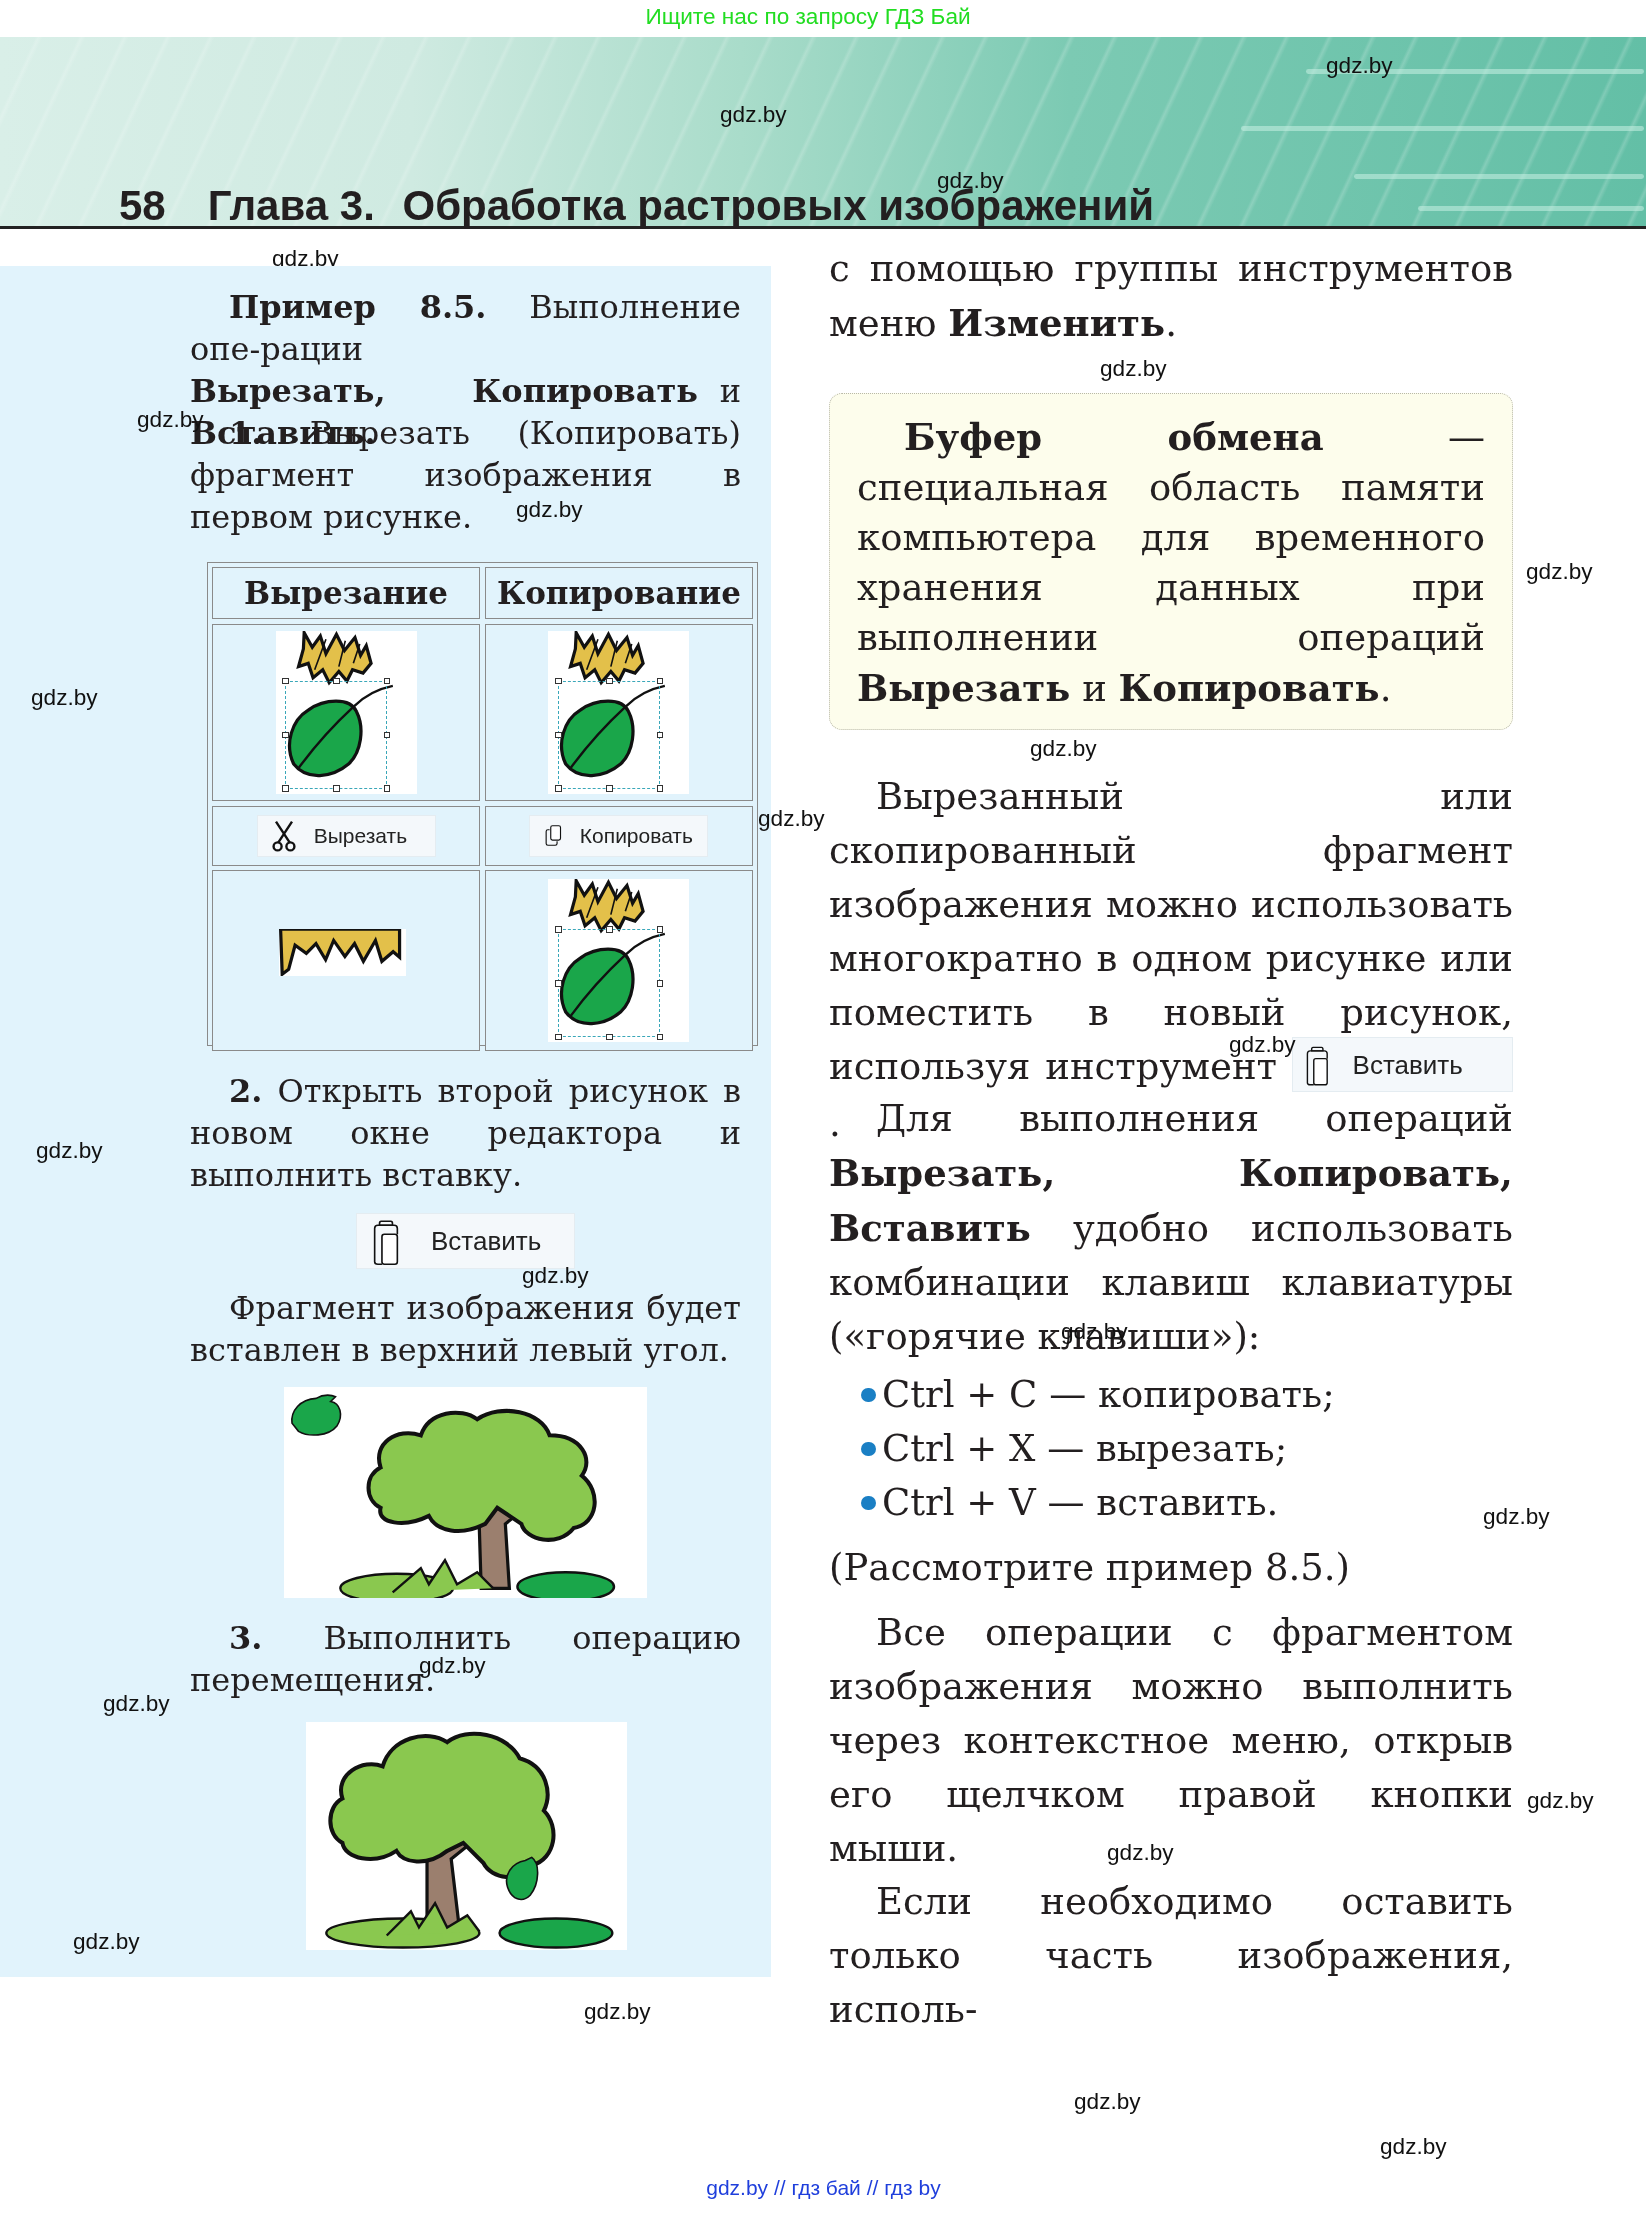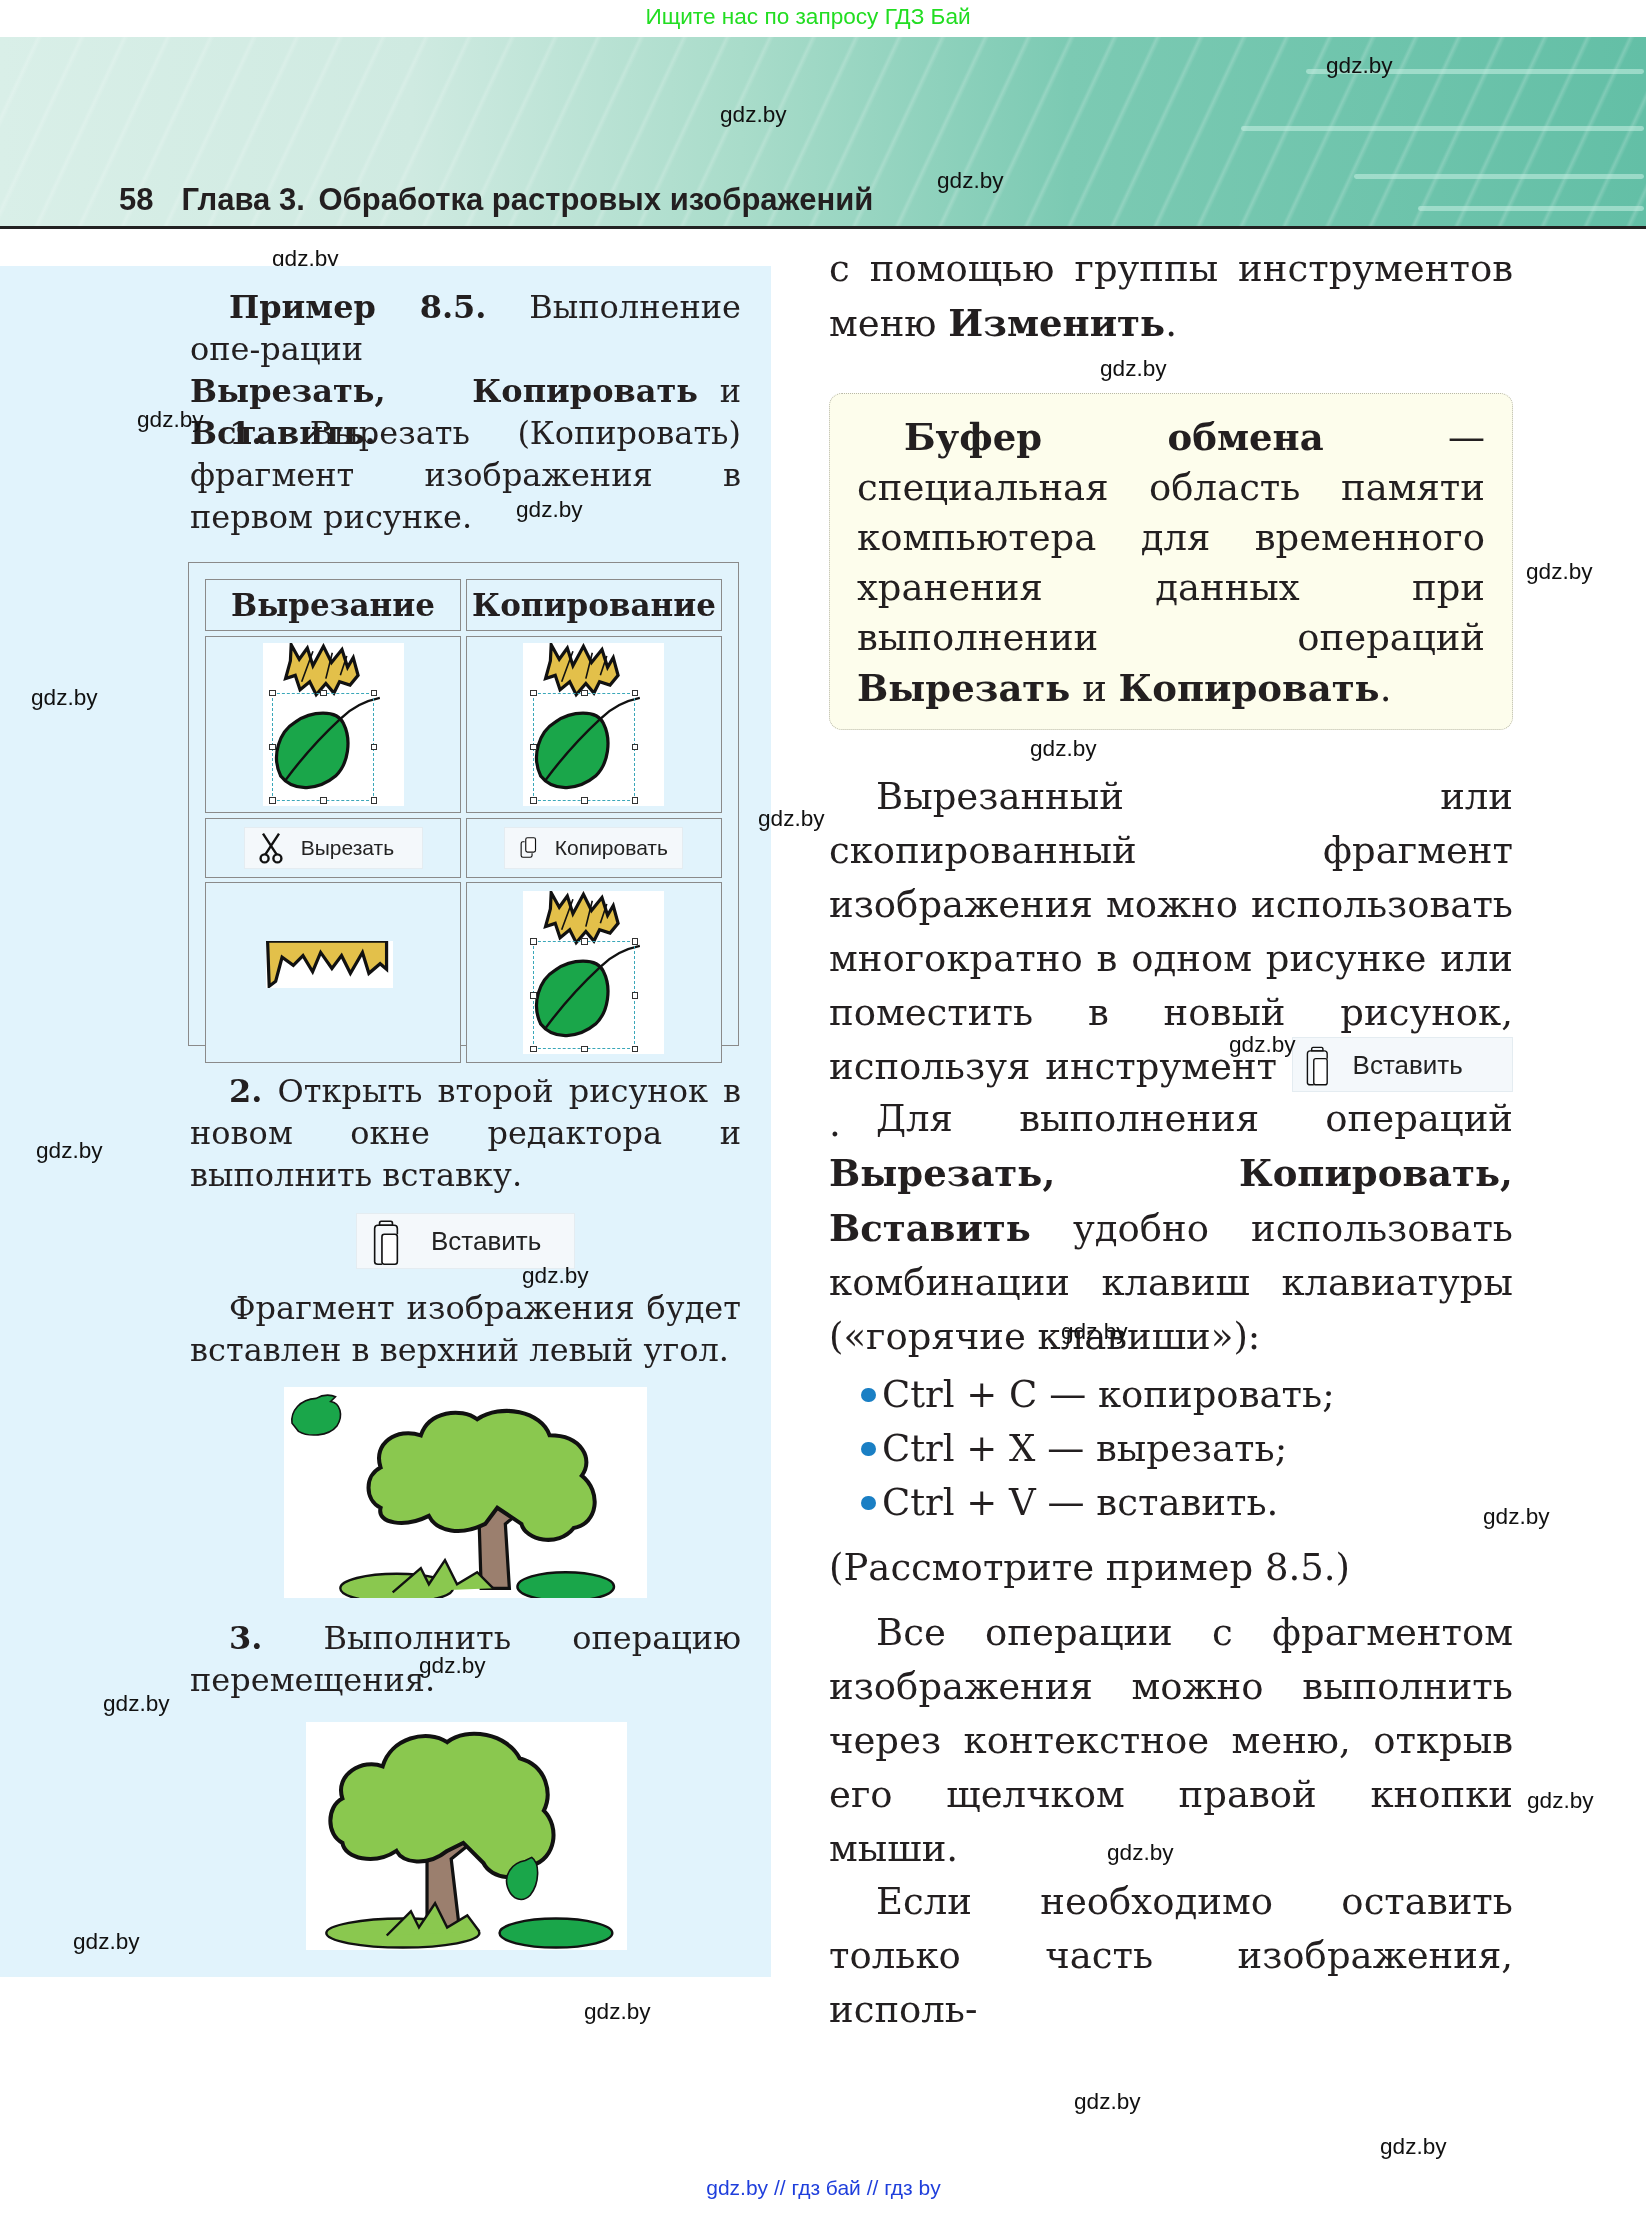--- a/index.html
+++ b/index.html
@@ -9,35 +9,35 @@
   .top-banner { position: absolute; left: 0; top: 0; width: 1616px; height: 35px; text-align: center;
     font-family: "Liberation Sans", sans-serif; font-size: 22.6px; color: #22dd22; line-height: 34px; }
 
   .header { position: absolute; left: 0; top: 37px; width: 1647px; height: 192px;
     background:
       repeating-linear-gradient(115deg, rgba(255,255,255,0) 0px, rgba(255,255,255,0) 32px, rgba(255,255,255,0.18) 35px, rgba(255,255,255,0) 39px),
       linear-gradient(90deg, #d9efe8 0%, #cfeae1 25%, #a9dcca 45%, #7ccab3 65%, #63bfa6 100%);
     border-bottom: 3.2px solid #222; }
   .header .trace { position: absolute; height: 4.8px; background: rgba(200,240,228,0.55); border-radius: 2.4px; }
   .header-title { position: absolute; left: 119px; top: 145px; font-family: "Liberation Sans", sans-serif;
-    font-size: 31px; color: #231f20; white-space: nowrap; display: flex; align-items: flex-end; gap: 4px; }
+    font-size: 42px; color: #231f20; white-space: nowrap; display: flex; align-items: flex-end; gap: 18px; }
   .page-num { font-weight: bold; margin-right: 24px; }
   .chapter-label { font-weight: bold; margin-right: 9.7px; }
   .chapter-title { font-weight: bold; }
 
   .watermark { position: absolute; font-family: "Liberation Sans", sans-serif; font-size: 22.6px; color: #111; white-space: nowrap; }
 
   .left-panel { position: absolute; left: 0; top: 266px; width: 771px; height: 1711px; background: #e1f3fc; }
 
   .ltext { position: absolute; left: 190px; width: 551px; font-size: 32px; line-height: 42px; text-align: justify; }
   .ltext .ind { display: inline-block; width: 39px; }
   b { font-weight: bold; }
 
-  .example-table { position: absolute; left: 188px; top: 562px; width: 551px; height: 484px;
-    border: 1.6px solid #8a8a8a; padding: 16px; display: grid;
+  .example-table { position: absolute; left: 207px; top: 562px; width: 551px; height: 484px;
+    border: 1.6px solid #8a8a8a; padding: 4px; display: grid;
     grid-template-columns: 1fr 1fr; grid-template-rows: 52px 177px 60px 181px; gap: 4.8px; }
   .cell { border: 1.6px solid #8a8a8a; display: flex; align-items: center; justify-content: center; background: #e1f3fc; }
   .th { font-weight: bold; font-size: 31px; }
 
   .leaf-pic { width: 141px; height: 163px; background: #fff; position: relative; }
   .sel-box { position: absolute; left: 9.7px; top: 50px; width: 102px; height: 108px; border: 1.2px dashed #3aa7b9; }
   .sel-box .h { position: absolute; width: 6.4px; height: 6.4px; border: 1.2px solid #333; background: #fff; }
 
   .ui-btn { background: #f4f8fb; display: flex; align-items: center; font-family: "Liberation Sans", sans-serif;
     color: #222; border: 0.8px solid #e4ecf1; }

